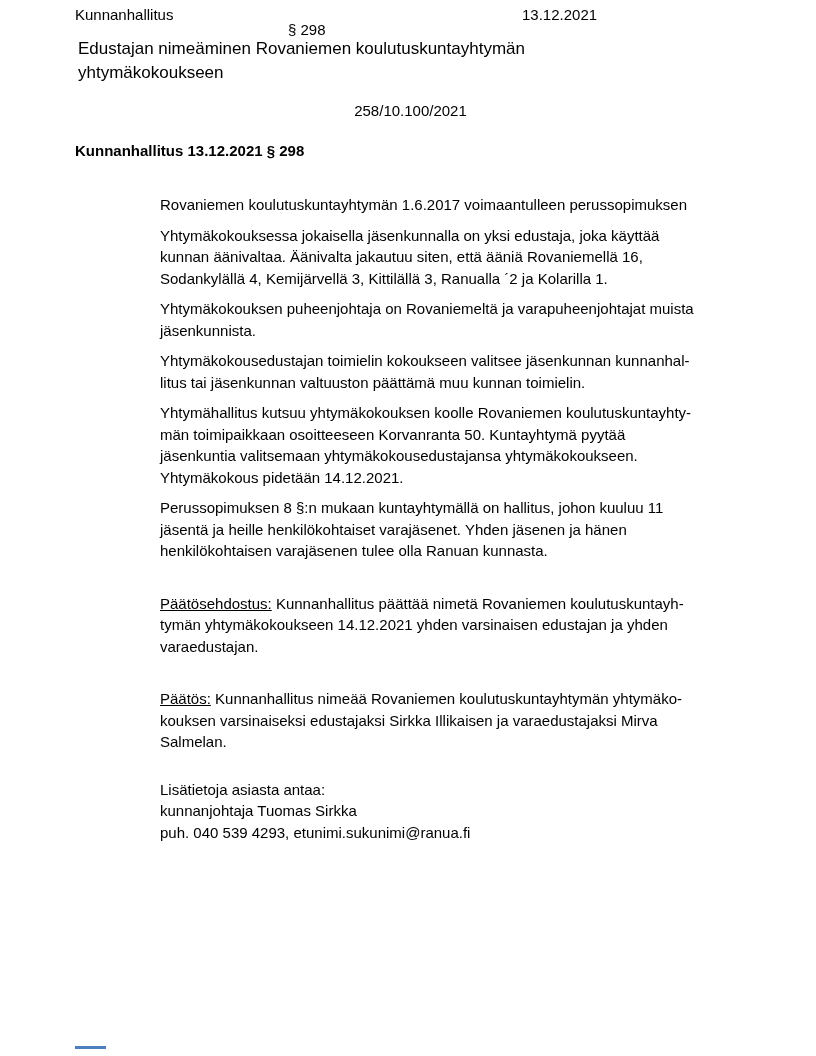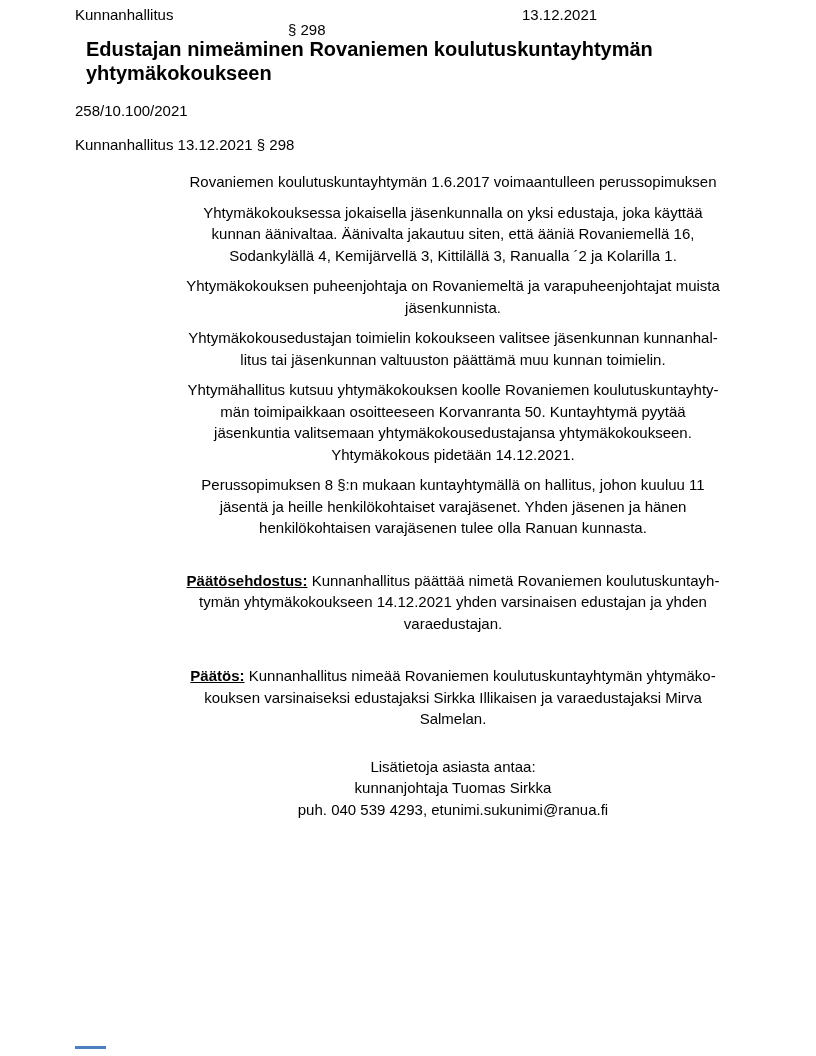--- a/index.html
+++ b/index.html
@@ -15,42 +15,41 @@
     box-sizing: border-box;
     padding: 4px 70px 0 75px;
     overflow: hidden;
   }
   .header-row { position: relative; height: 22px; line-height: 21px; }
   .header-row .h-left  { position: absolute; left: 0; top: 0; }
   .header-row .h-mid   { position: absolute; left: 213px; top: 8px; margin-top: 7px; }
   .header-row .h-right { position: absolute; left: 447px; top: 0; }
 
   .doc-title {
-    margin: 11px 0 0 11px;
-    font-size: 20px;
-    font-weight: bold;
+    margin: 11px 0 0 3px;
+    font-size: 17px;
+    font-weight: normal;
     line-height: 24px;
   }
   .doc-title .line { display: block; white-space: nowrap; }
 
-  .case-number   { margin-top: 15px; line-height: 21px; }
-  .section-heading { margin-top: 13px; line-height: 21px; }
+  .case-number   { margin-top: 15px; line-height: 21px; text-align: center; }
+  .section-heading { margin-top: 19px; line-height: 21px; font-weight: bold; }
 
   .doc-body {
-    margin-top: 16px;
+    margin-top: 33px;
     padding-left: 85px;
     line-height: 21.5px;
-    text-align: center;
   }
   .para { margin: 0 0 9px 0; }
   .para .line { white-space: nowrap; }
   .para.spaced  { margin-top: 31px; }
   .para.contact { margin-top: 26px; }
 
-  .label { font-weight: bold; text-decoration: underline; }
+  .label { font-weight: normal; text-decoration: underline; }
 
   .bottom-mark {
     position: absolute;
     left: 75px;
     top: 1046px;
     width: 31px;
     height: 3px;
     background: #4d7ebf;
   }
 </style>

